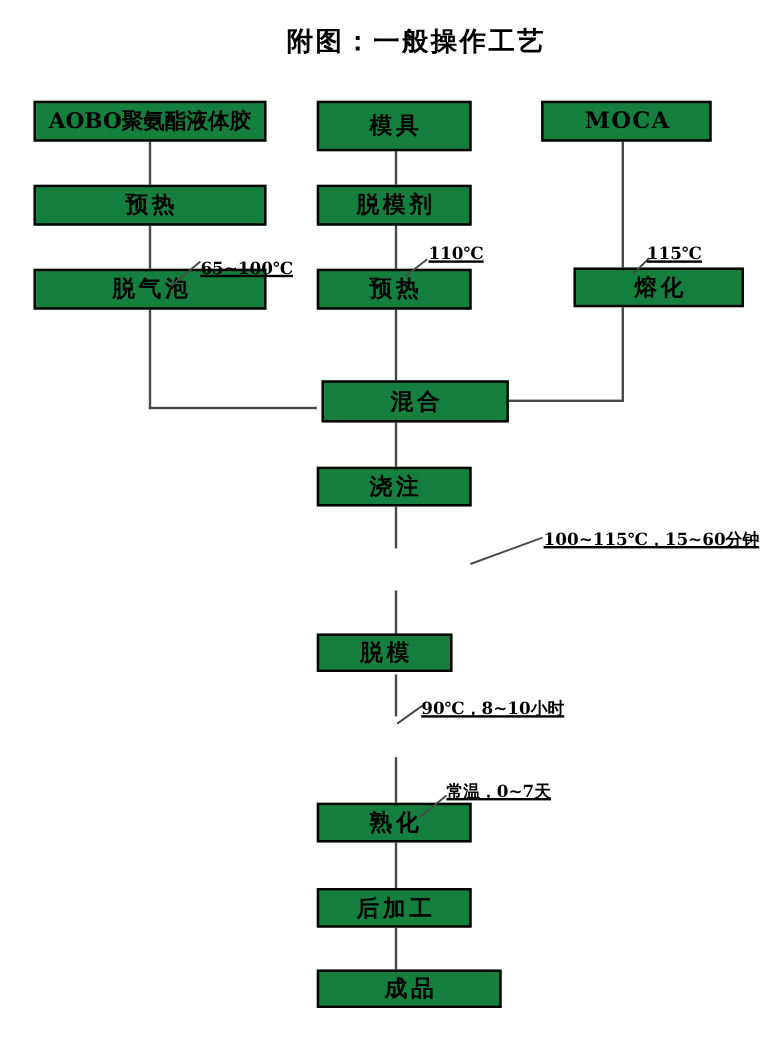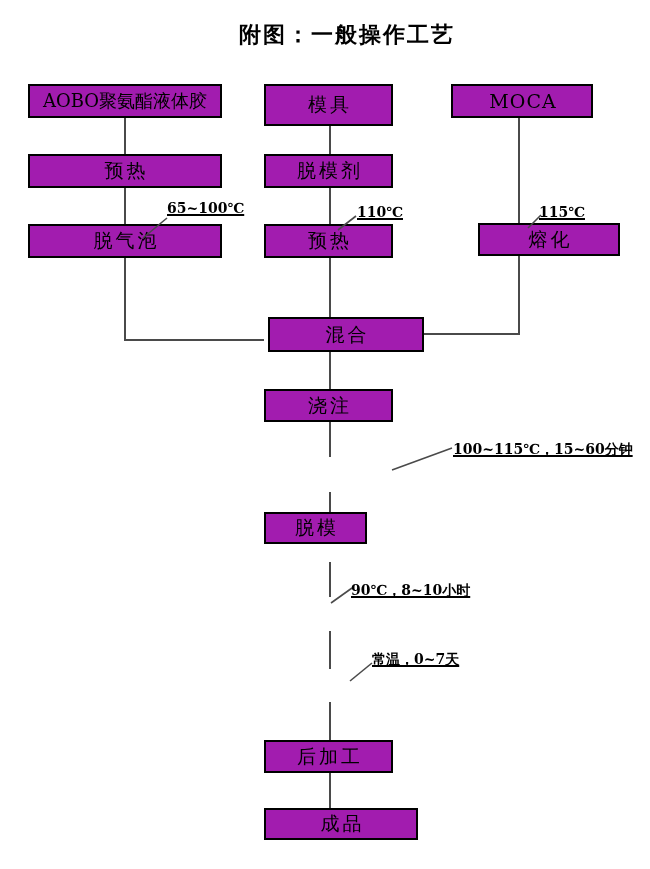--- a/index.html
+++ b/index.html
@@ -16,24 +16,24 @@
     position:absolute;
     left:347px;top:20px;
     transform:translateX(-50%);
     font-size:22px;font-weight:bold;
     letter-spacing:2px;
     white-space:nowrap;
   }
   .box{
     position:absolute;
     border:2px solid #000;
-    background:#a21caf;
+    background:#15803d;
     box-sizing:border-box;
     display:flex;align-items:center;justify-content:center;
-    font-weight:normal;font-size:19px;
+    font-weight:bold;font-size:19px;
     letter-spacing:3px;padding-left:3px;
     white-space:nowrap;
     z-index:2;
   }
   .box.tight{letter-spacing:0;padding-left:0;font-size:18px;}
   .box.latin{letter-spacing:1px;padding-left:2px;}
   .vline{position:absolute;width:2px;background:#4a4a4a;z-index:1;}
   .hline{position:absolute;height:2px;background:#4a4a4a;z-index:1;}
   .anno{
     position:absolute;
@@ -58,21 +58,22 @@
 
   <div class="box" style="left:28px;top:154px;width:194px;height:34px">预热</div>
   <div class="box" style="left:264px;top:154px;width:129px;height:34px">脱模剂</div>
 
   <div class="box" style="left:28px;top:224px;width:194px;height:34px">脱气泡</div>
   <div class="box" style="left:264px;top:224px;width:129px;height:34px">预热</div>
   <div class="box" style="left:478px;top:223px;width:142px;height:33px">熔化</div>
 
   <div class="box" style="left:268px;top:317px;width:156px;height:35px">混合</div>
   <div class="box" style="left:264px;top:389px;width:129px;height:33px">浇注</div>
-  <div class="box" style="left:264px;top:512px;width:103px;height:32px">脱模</div>
+  <div class="box" style="left:264px;top:528px;width:113px;height:32px">脱模</div>
+  <div class="box" style="left:264px;top:669px;width:129px;height:33px">熟化</div>
   <div class="box" style="left:264px;top:740px;width:129px;height:33px">后加工</div>
   <div class="box" style="left:264px;top:808px;width:154px;height:32px">成品</div>
 
   <div class="vline" style="left:124px;top:118px;height:36px"></div>
   <div class="vline" style="left:124px;top:188px;height:36px"></div>
   <div class="vline" style="left:124px;top:258px;height:83px"></div>
   <div class="hline" style="left:124px;top:339px;width:140px"></div>
 
   <div class="vline" style="left:329px;top:118px;height:36px"></div>
   <div class="vline" style="left:329px;top:188px;height:36px"></div>
@@ -91,20 +92,20 @@
 
   <svg class="overlay" width="650" height="869">
     <line x1="143" y1="238" x2="167" y2="218" stroke="#4a4a4a" stroke-width="1.6"></line>
     <line x1="338" y1="230" x2="356" y2="216" stroke="#4a4a4a" stroke-width="1.6"></line>
     <line x1="528" y1="228" x2="541" y2="215" stroke="#4a4a4a" stroke-width="1.6"></line>
     <line x1="392" y1="470" x2="452" y2="448" stroke="#4a4a4a" stroke-width="1.6"></line>
     <line x1="331" y1="603" x2="352" y2="588" stroke="#4a4a4a" stroke-width="1.6"></line>
     <line x1="350" y1="681" x2="372" y2="663" stroke="#4a4a4a" stroke-width="1.6"></line>
   </svg>
 
-  <div class="anno" style="left:167px;top:200px">65~100℃</div>
+  <div class="anno" style="left:167px;top:216px">65~100℃</div>
   <div class="anno" style="left:357px;top:204px">110℃</div>
   <div class="anno" style="left:539px;top:204px">115℃</div>
   <div class="anno" style="left:453px;top:441px">100~115℃，15~60分钟</div>
   <div class="anno" style="left:351px;top:582px">90℃，8~10小时</div>
   <div class="anno" style="left:372px;top:651px">常温，0~7天</div>
 
 </div>
 
 </body></html>

